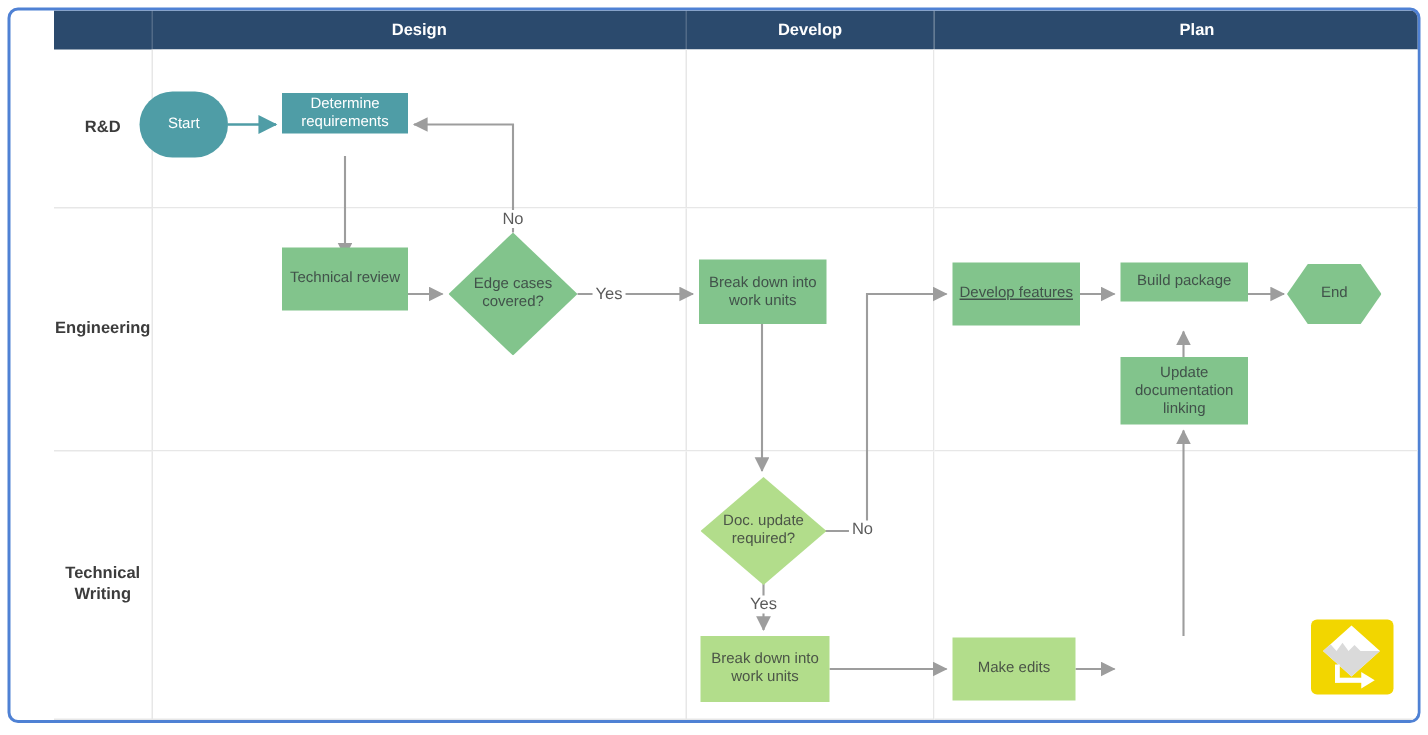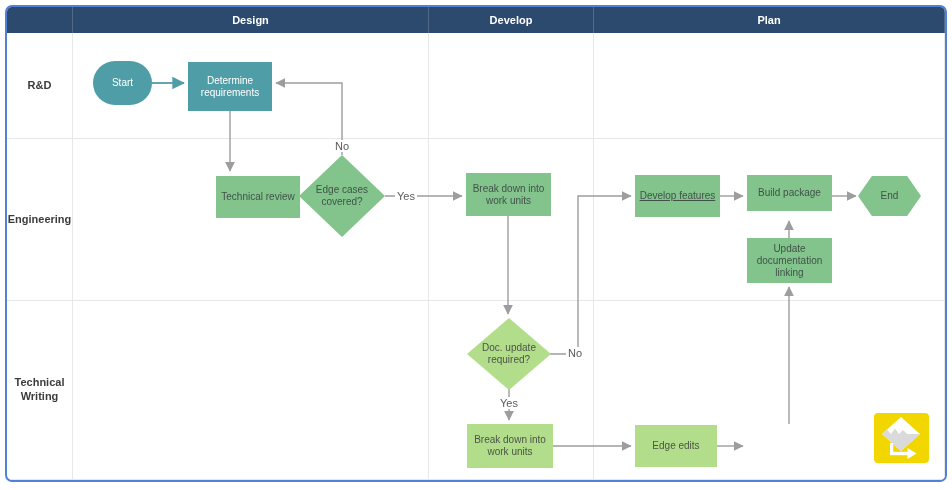--- a/index.html
+++ b/index.html
@@ -8,20 +8,21 @@
     font-family:"Liberation Sans",sans-serif;
   }
   
   .frame{
     position:absolute;left:5px;top:5px;width:942px;height:477px;
     box-sizing:border-box;border:2px solid var(--border,#4f81d4);border-radius:7px;
     overflow:hidden;display:grid;
     grid-template-columns:66px 356px 165px 351px;
     grid-template-rows:26px 106px 162px 179px;
     background:#fff;
+    padding-left:29px;
   }
   .hcell{
     background:var(--header-bg,#2b4a6d);color:#fff;font-size:11px;font-weight:bold;
     display:flex;align-items:center;justify-content:center;
     border-right:1px solid rgba(255,255,255,.18);box-sizing:border-box;
   }
   .hcell:last-of-type{border-right:none;}
   .lcell{
     display:flex;align-items:center;justify-content:center;text-align:center;
     font-size:11px;font-weight:bold;color:#3c3c3c;line-height:1.25;
@@ -100,33 +101,33 @@
     <polyline class="edge" points="509,389 509,420" marker-end="url(#ag)"></polyline>
     <polyline class="edge" points="553,446 631,446" marker-end="url(#ag)"></polyline>
     <polyline class="edge" points="717,446 743,446" marker-end="url(#ag)"></polyline>
     <polyline class="edge" points="789,424 789,287" marker-end="url(#ag)"></polyline>
     <polyline class="edge" points="789,238 789,221" marker-end="url(#ag)"></polyline>
     <polyline class="edge" points="720,196 743,196" marker-end="url(#ag)"></polyline>
     <polyline class="edge" points="832,196 856,196" marker-end="url(#ag)"></polyline>
   </svg>
 
   <div class="node teal stadium" style="left:93px;top:61px;width:59px;height:44px;">Start</div>
-  <div class="node teal" style="left:188px;top:62px;width:84px;height:49px;">Determine requirements</div>
+  <div class="node teal" style="left:188px;top:62px;width:84px;height:27px;">Determine requirements</div>
 
-  <div class="node gmed" style="left:188px;top:176px;width:84px;height:42px;margin-left:28px;">Technical review</div>
+  <div class="node gmed" style="left:188px;top:165px;width:84px;height:42px;">Technical review</div>
   <div class="node gmed diamond" style="left:299px;top:155px;width:86px;height:82px;">Edge cases covered?</div>
   <div class="node gmed" style="left:466px;top:173px;width:85px;height:43px;">Break down into work units</div>
   <div class="node gmed" style="left:635px;top:175px;width:85px;height:42px;text-decoration:underline;">Develop features</div>
-  <div class="node gmed" style="left:747px;top:175px;width:85px;height:36px;">Build package</div>
+  <div class="node gmed" style="left:747px;top:175px;width:85px;height:26px;">Build package</div>
   <div class="node gmed hex" style="left:858px;top:176px;width:63px;height:40px;">End</div>
   <div class="node gmed" style="left:747px;top:238px;width:85px;height:45px;">Update documentation linking</div>
 
   <div class="node glight diamond" style="left:467px;top:318px;width:84px;height:72px;">Doc. update required?</div>
   <div class="node glight" style="left:467px;top:424px;width:86px;height:44px;">Break down into work units</div>
-  <div class="node glight" style="left:635px;top:425px;width:82px;height:42px;">Edge edits</div>
+  <div class="node glight" style="left:635px;top:425px;width:82px;height:42px;">Make edits</div>
 
   <span class="edge-label" style="left:342px;top:146px;">No</span>
   <span class="edge-label" style="left:406px;top:196px;">Yes</span>
   <span class="edge-label" style="left:575px;top:353px;">No</span>
   <span class="edge-label" style="left:509px;top:403px;">Yes</span>
 
   <div class="logo">
     <svg width="55" height="50" viewBox="0 0 55 50">
       <polygon points="27,4 46,21 27,38 8,21" fill="#ffffff"></polygon>
       <polygon points="8,21 13,16.5 17,21 21,15.5 25,21 29,17 33,21 46,21 27,38" fill="#dadada"></polygon>

